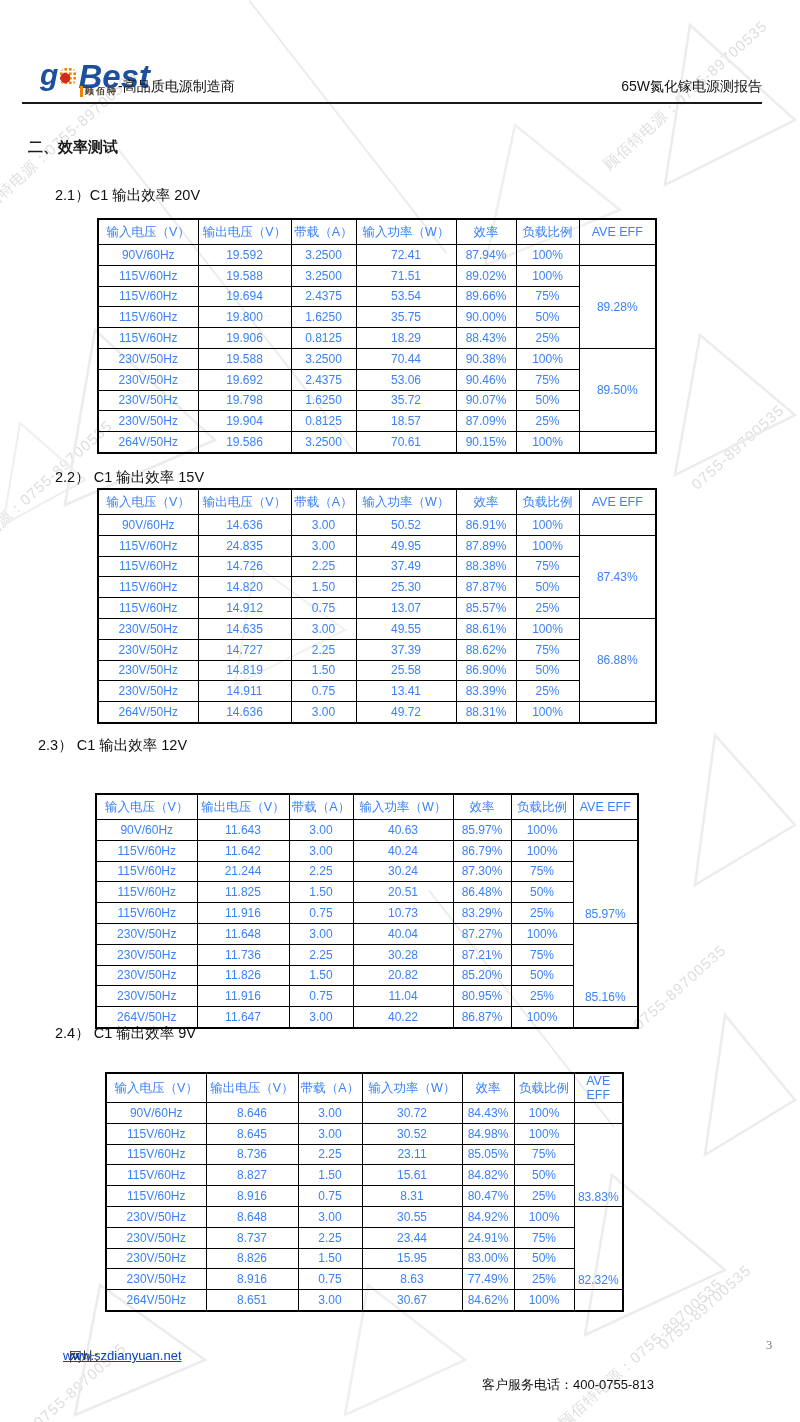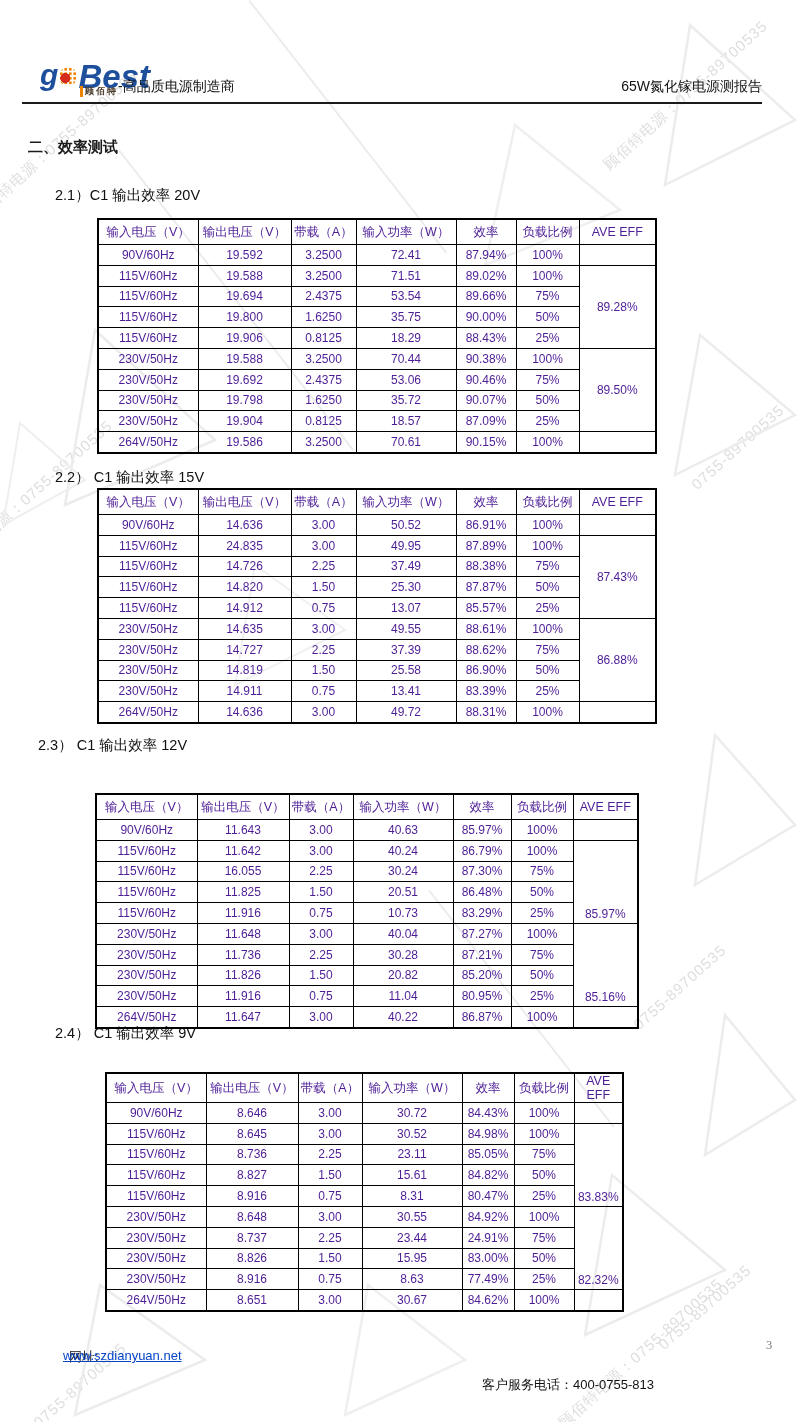--- a/index.html
+++ b/index.html
@@ -33,21 +33,21 @@
   }
   .tagline{position:absolute;left:78px;top:20px;font-size:14px;color:#111;}
   .report-title{position:absolute;right:0;top:20px;font-size:14px;color:#111;}
   .header-rule{position:absolute;left:22px;top:102px;width:740px;height:0;border-top:2px solid #1a1a1a;z-index:2;}
   
   .section-title{position:absolute;left:28px;top:138px;font-size:15px;font-weight:bold;z-index:2;}
   .sub-heading{position:absolute;font-size:14.5px;color:#111;z-index:2;}
   
   table.eff{
     position:absolute;z-index:2;border-collapse:collapse;table-layout:fixed;
-    background:rgba(255,255,255,0.0);font-size:12px;text-align:center;color:#4c1d95;
+    background:rgba(255,255,255,0.0);font-size:12px;text-align:center;color:#3b82f6;
     border:2px solid #000;
   }
   table.eff th,table.eff td{border:1px solid #000;padding:0;font-weight:normal;}
   table.eff th{height:24px;font-size:12.5px;}
   table.eff td{height:19.8px;}
   .ave-bottom td.ave-cell{vertical-align:bottom;padding-bottom:2px;}
   
   .footer{position:absolute;left:0;right:0;top:1342px;z-index:2;font-size:13px;}
   .site-label{position:absolute;left:28px;top:6px;color:#111;margin-left:41px;}
   .site-link{position:absolute;left:63px;top:6px;color:#0645c8;text-decoration:underline;cursor:pointer;}
@@ -379,21 +379,21 @@
           <td>115V/60Hz</td>
           <td>11.642</td>
           <td>3.00</td>
           <td>40.24</td>
           <td>86.79%</td>
           <td>100%</td>
           <td rowspan="4" class="ave-cell">85.97%</td>
         </tr>
         <tr>
           <td>115V/60Hz</td>
-          <td>16.055</td>
+          <td>21.244</td>
           <td>2.25</td>
           <td>30.24</td>
           <td>87.30%</td>
           <td>75%</td>
         </tr>
         <tr>
           <td>115V/60Hz</td>
           <td>11.825</td>
           <td>1.50</td>
           <td>20.51</td>

